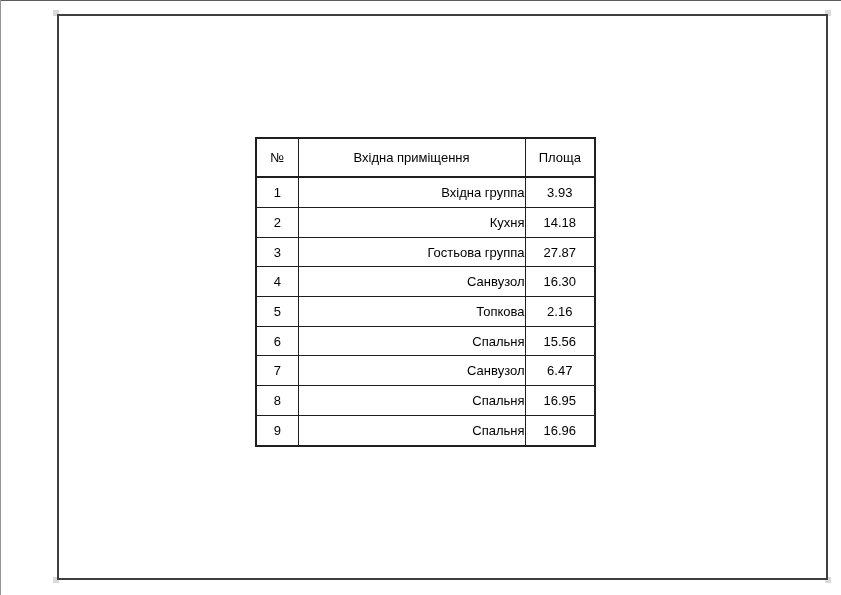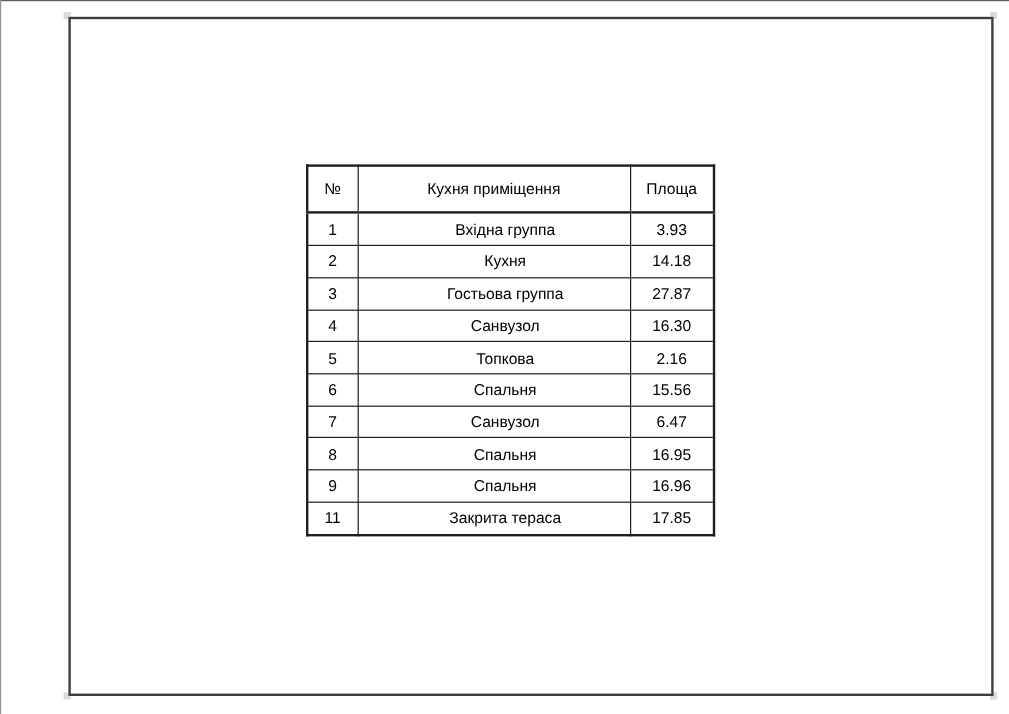--- a/index.html
+++ b/index.html
@@ -67,21 +67,21 @@
     vertical-align: middle;
     text-align: center;
     overflow: hidden;
     white-space: nowrap;
   }
   .rooms thead th {
     height: 37px;
     border-bottom: 2px solid #1f1f1f;
   }
   .rooms td.cell-name {
-    text-align: center;
+    text-align: right;
     padding-left: 19px;
   }
   .rooms sup {
     font-size: 8.5px;
     vertical-align: super;
     line-height: 0;
   }
   col.c-num  { width: 42px; }
   col.c-name { width: 227px; }
   col.c-area { width: 70px; }
@@ -102,21 +102,21 @@
 
   <table class="rooms">
     <colgroup>
       <col class="c-num">
         <col class="c-name">
         <col class="c-area">
     </colgroup>
     <thead>
       <tr>
         <th>№</th>
-        <th>Кухня приміщення</th>
+        <th>Вхідна приміщення</th>
         <th>Площа</th>
       </tr>
     </thead>
     <tbody>
       <tr>
         <td class="cell-num">1</td>
         <td class="cell-name">Вхідна группа</td>
         <td class="cell-area">3.93</td>
       </tr>
       <tr>
@@ -152,20 +152,15 @@
       <tr>
         <td class="cell-num">8</td>
         <td class="cell-name">Спальня</td>
         <td class="cell-area">16.95</td>
       </tr>
       <tr>
         <td class="cell-num">9</td>
         <td class="cell-name">Спальня</td>
         <td class="cell-area">16.96</td>
       </tr>
-      <tr>
-        <td class="cell-num">11</td>
-        <td class="cell-name">Закрита тераса</td>
-        <td class="cell-area">17.85</td>
-      </tr>
     </tbody>
   </table>
 </div>
 
 </body></html>

